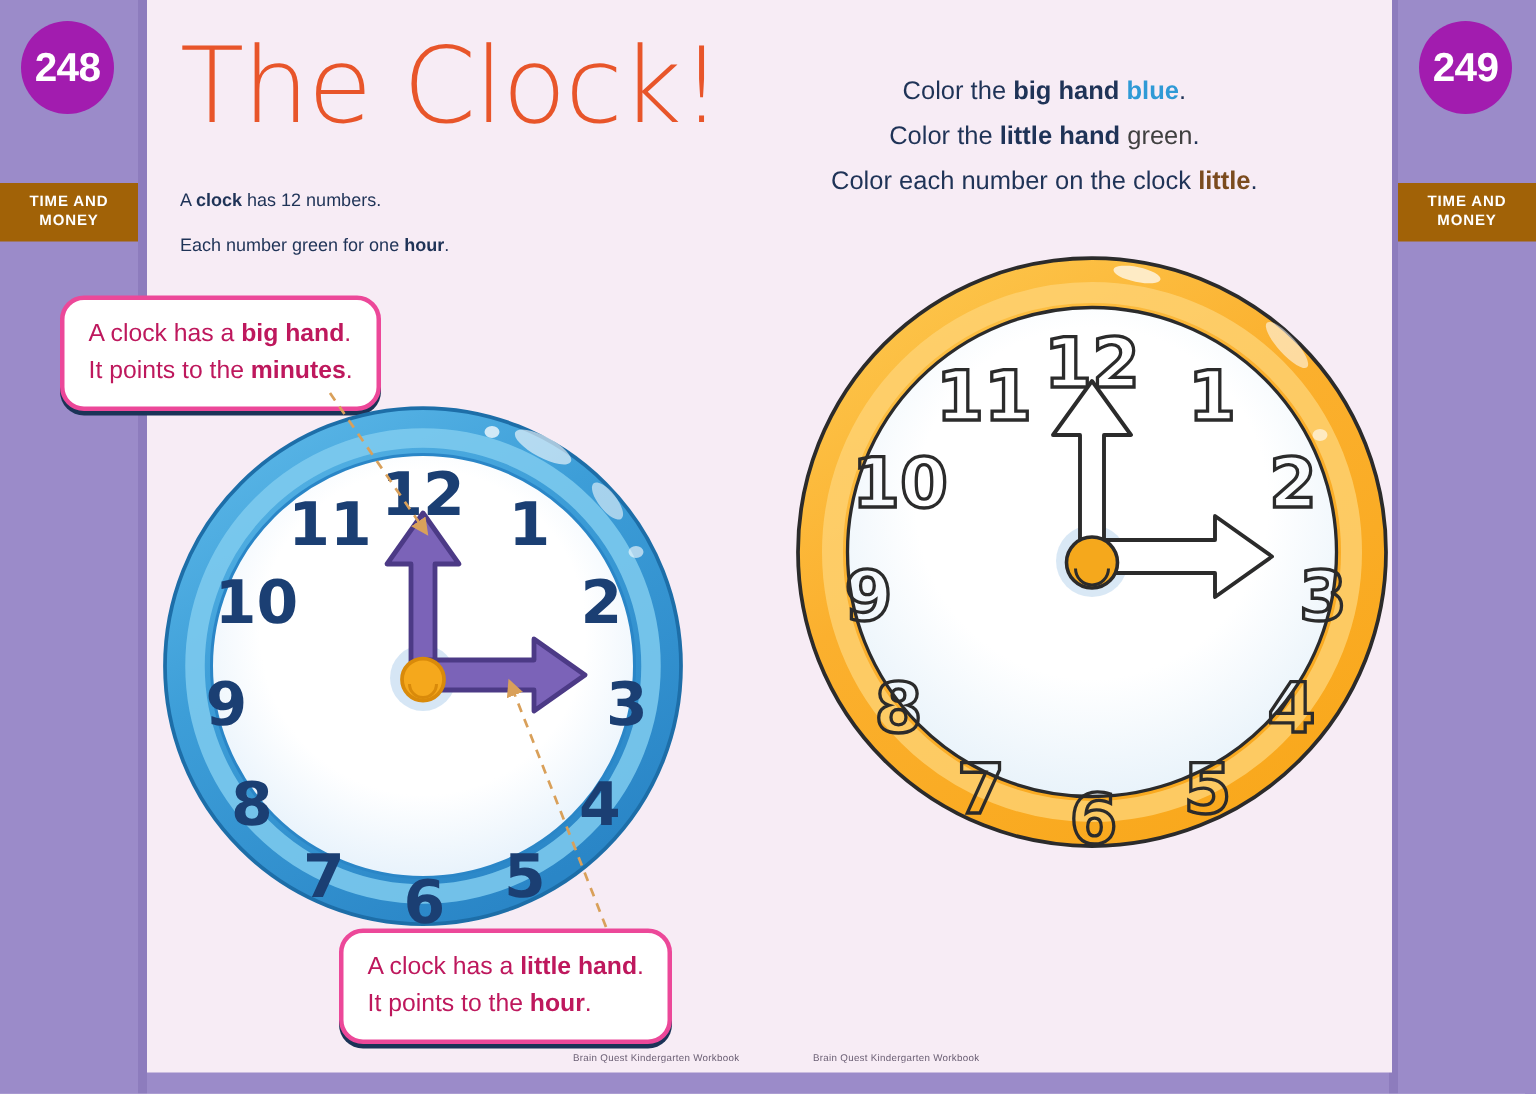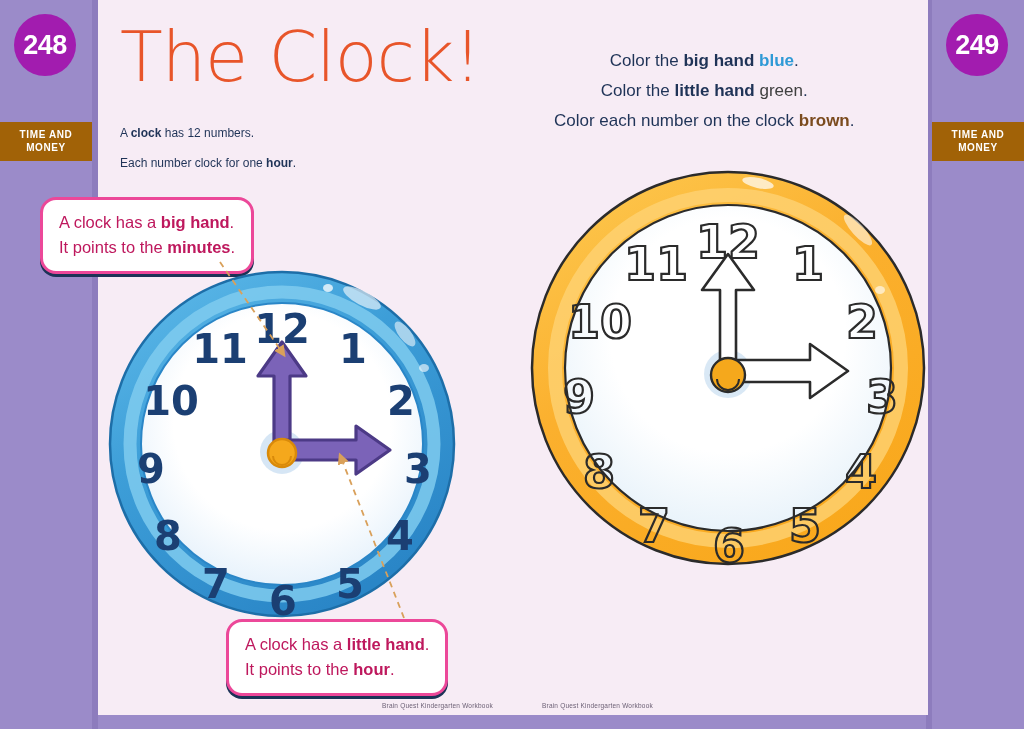--- a/index.html
+++ b/index.html
@@ -191,27 +191,27 @@
     <span class="cat-line">TIME AND</span>
     <span class="cat-line">MONEY</span>
   </div>
 
   <div class="sheet">
 
     <div class="title">The Clock!</div>
 
     <div class="intro">
       <div class="line"><span>A </span><span class="b">clock</span><span> has 12 numbers.</span></div>
-      <div class="line"><span>Each number clock for one </span><span class="b">hour</span><span>.</span></div>
+      <div class="line"><span>Each number green for one </span><span class="b">hour</span><span>.</span></div>
     </div>
 
     <div class="instructions">
       <div class="line"><span>Color the </span><span class="b">big hand</span><span> </span><span class="ink-blue">blue</span><span>.</span></div>
       <div class="line"><span>Color the </span><span class="b">little hand</span><span> </span><span class="ink-green">green</span><span>.</span></div>
-      <div class="line"><span>Color each number on the clock </span><span class="ink-brown">brown</span><span>.</span></div>
+      <div class="line"><span>Color each number on the clock </span><span class="ink-brown">little</span><span>.</span></div>
     </div>
 
     <div class="callout callout-big">
       <div class="line"><span>A clock has a </span><span class="b">big hand</span><span>.</span></div>
       <div class="line"><span>It points to the </span><span class="b">minutes</span><span>.</span></div>
     </div>
 
     <div class="callout callout-little">
       <div class="line"><span>A clock has a </span><span class="b">little hand</span><span>.</span></div>
       <div class="line"><span>It points to the </span><span class="b">hour</span><span>.</span></div>

